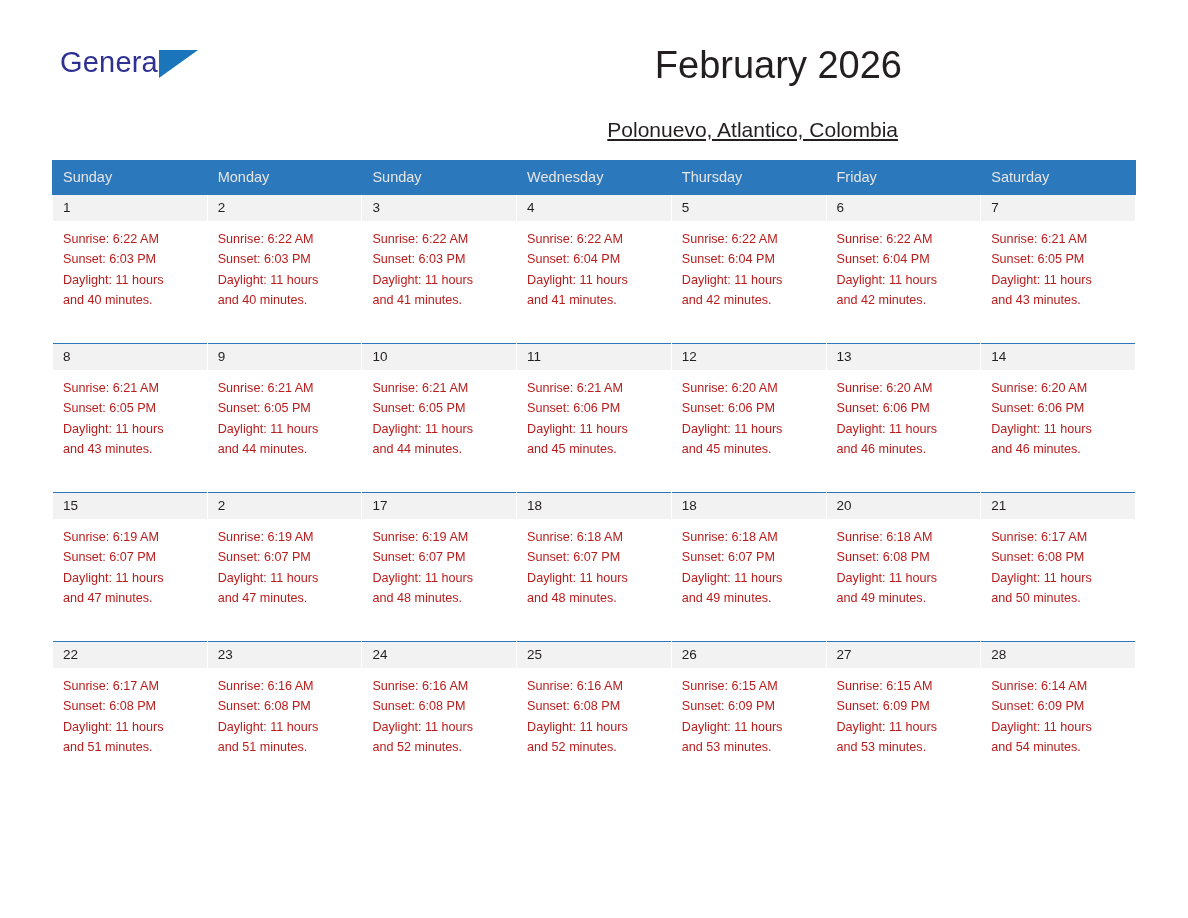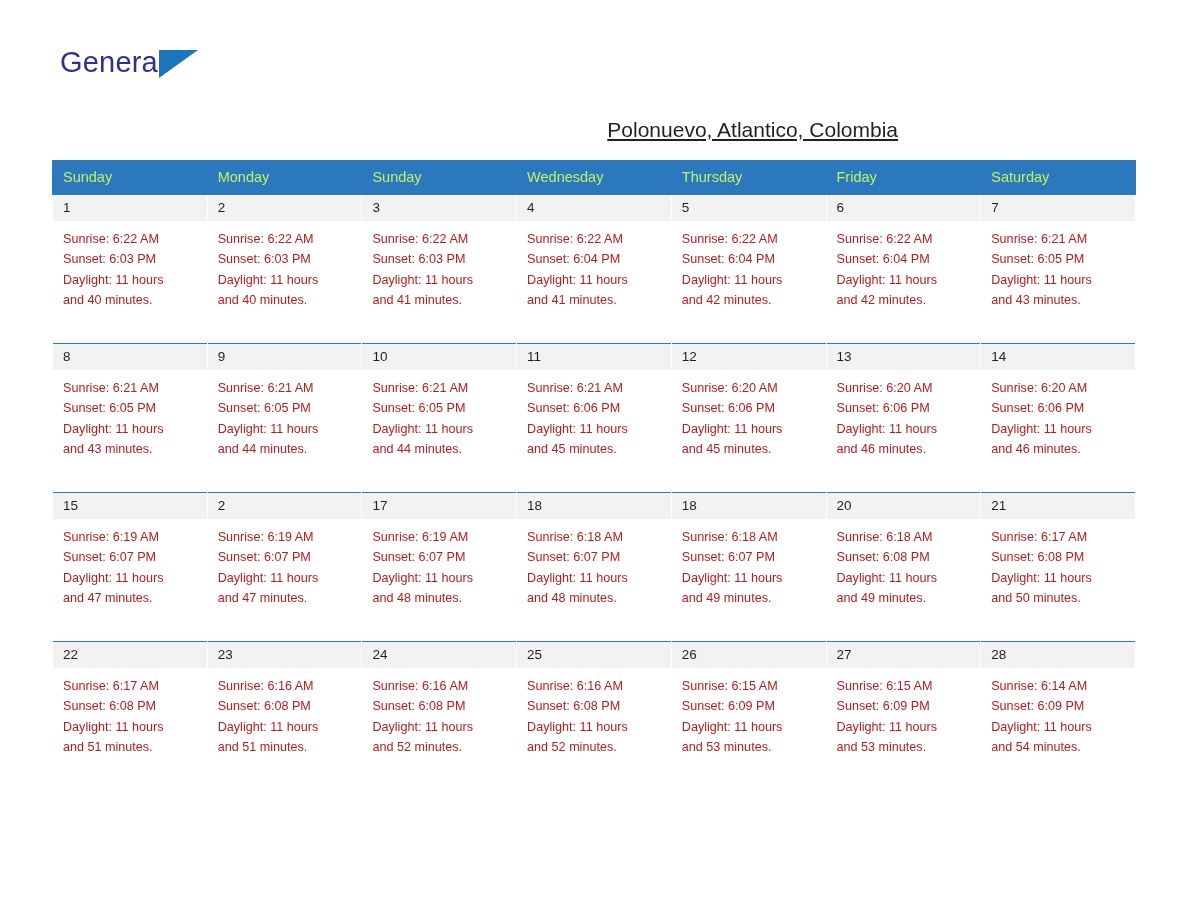--- a/index.html
+++ b/index.html
@@ -76,21 +76,21 @@
   }
   
   table.cal {
     width: 1084px;
     border-collapse: collapse;
     table-layout: fixed;
     margin-top: 18px;
   }
   table.cal th {
     background: #2c78bd;
-    color: #bef264;
+    color: #e5e5e5;
     font-size: 14.5px;
     font-weight: normal;
     text-align: left;
     padding: 7px 0 8px 10px;
     border: 1px solid #2c78bd;
     height: 18px;
   }
   td.day {
     vertical-align: top;
     border-left: 1px solid #ffffff;
@@ -117,20 +117,21 @@
 </head>
 <body>
 
 <div class="page">
 
   <div class="header">
     <div class="logo">
       <span class="logo-general">General</span>
       <span class="logo-tri"></span>
     </div>
+    <div class="title">February 2026</div>
   </div>
 
   <div class="subtitle">Polonuevo, Atlantico, Colombia</div>
 
   <table class="cal">
     <thead>
       <tr>
         <th>Sunday</th>
         <th>Monday</th>
         <th>Sunday</th>

